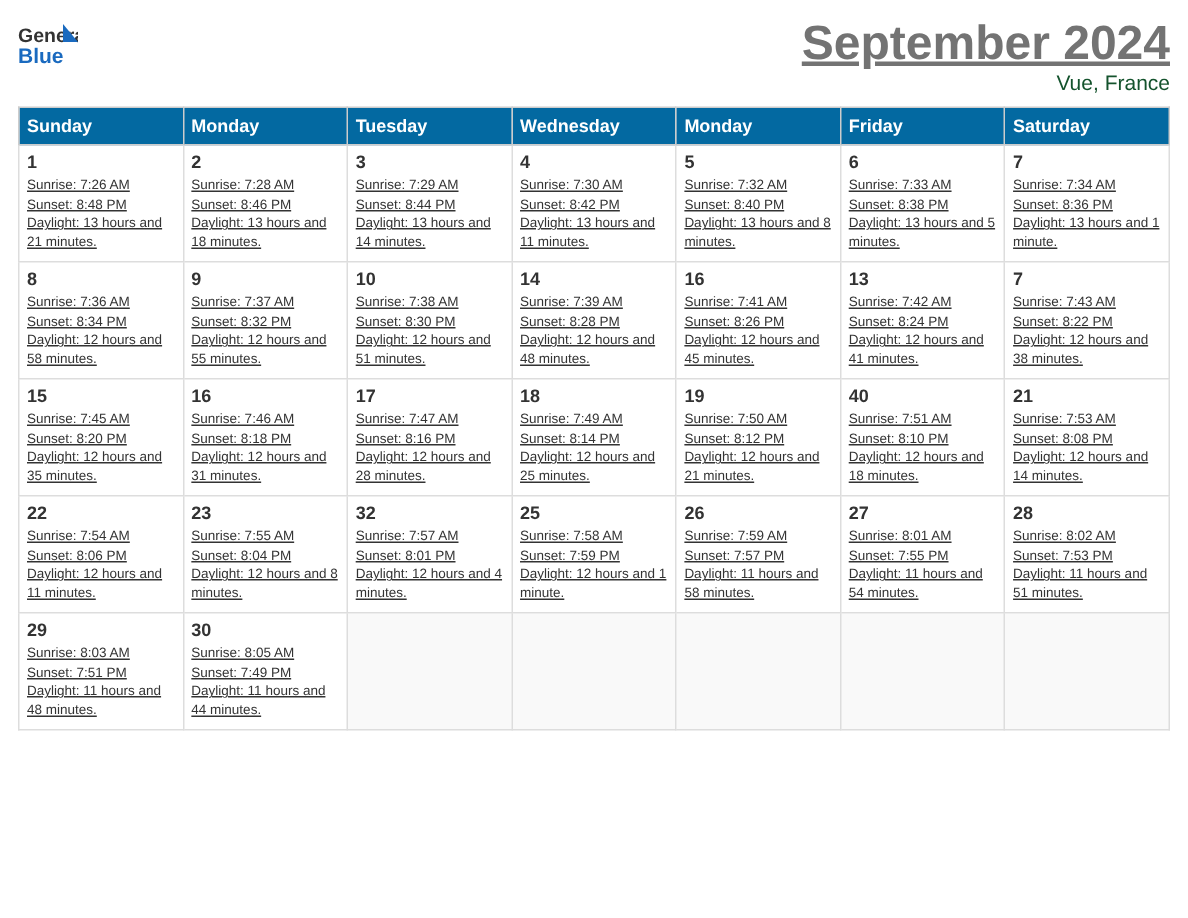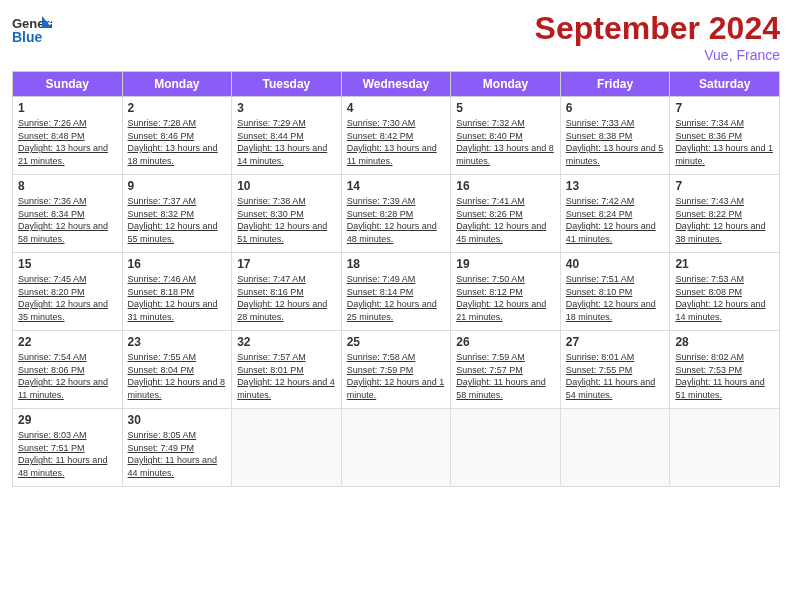--- a/index.html
+++ b/index.html
@@ -24,35 +24,36 @@
       display: flex;
       align-items: center;
       gap: 0;
     }
     .title-area {
       text-align: right;
     }
     .month-title {
       font-size: 32px;
       font-weight: bold;
-      color: #b91c1c;
+      color: #737373;
+      text-decoration: underline;
     }
     .location {
       font-size: 14px;
-      color: #8b5cf6;
+      color: #14532d;
     }
     table {
       width: 100%;
       border-collapse: collapse;
       table-layout: fixed;
     }
     th {
-      background-color: #8b5cf6;
+      background-color: #0369a1;
       color: white;
-      text-align: center;
+      text-align: left;
       padding: 5px 5px;
       font-size: 12px;
       font-weight: bold;
       border: 1px solid #ccc;
     }
     td {
       vertical-align: top;
       padding: 4px 5px;
       border: 1px solid #ddd;
       font-size: 9.5px;

